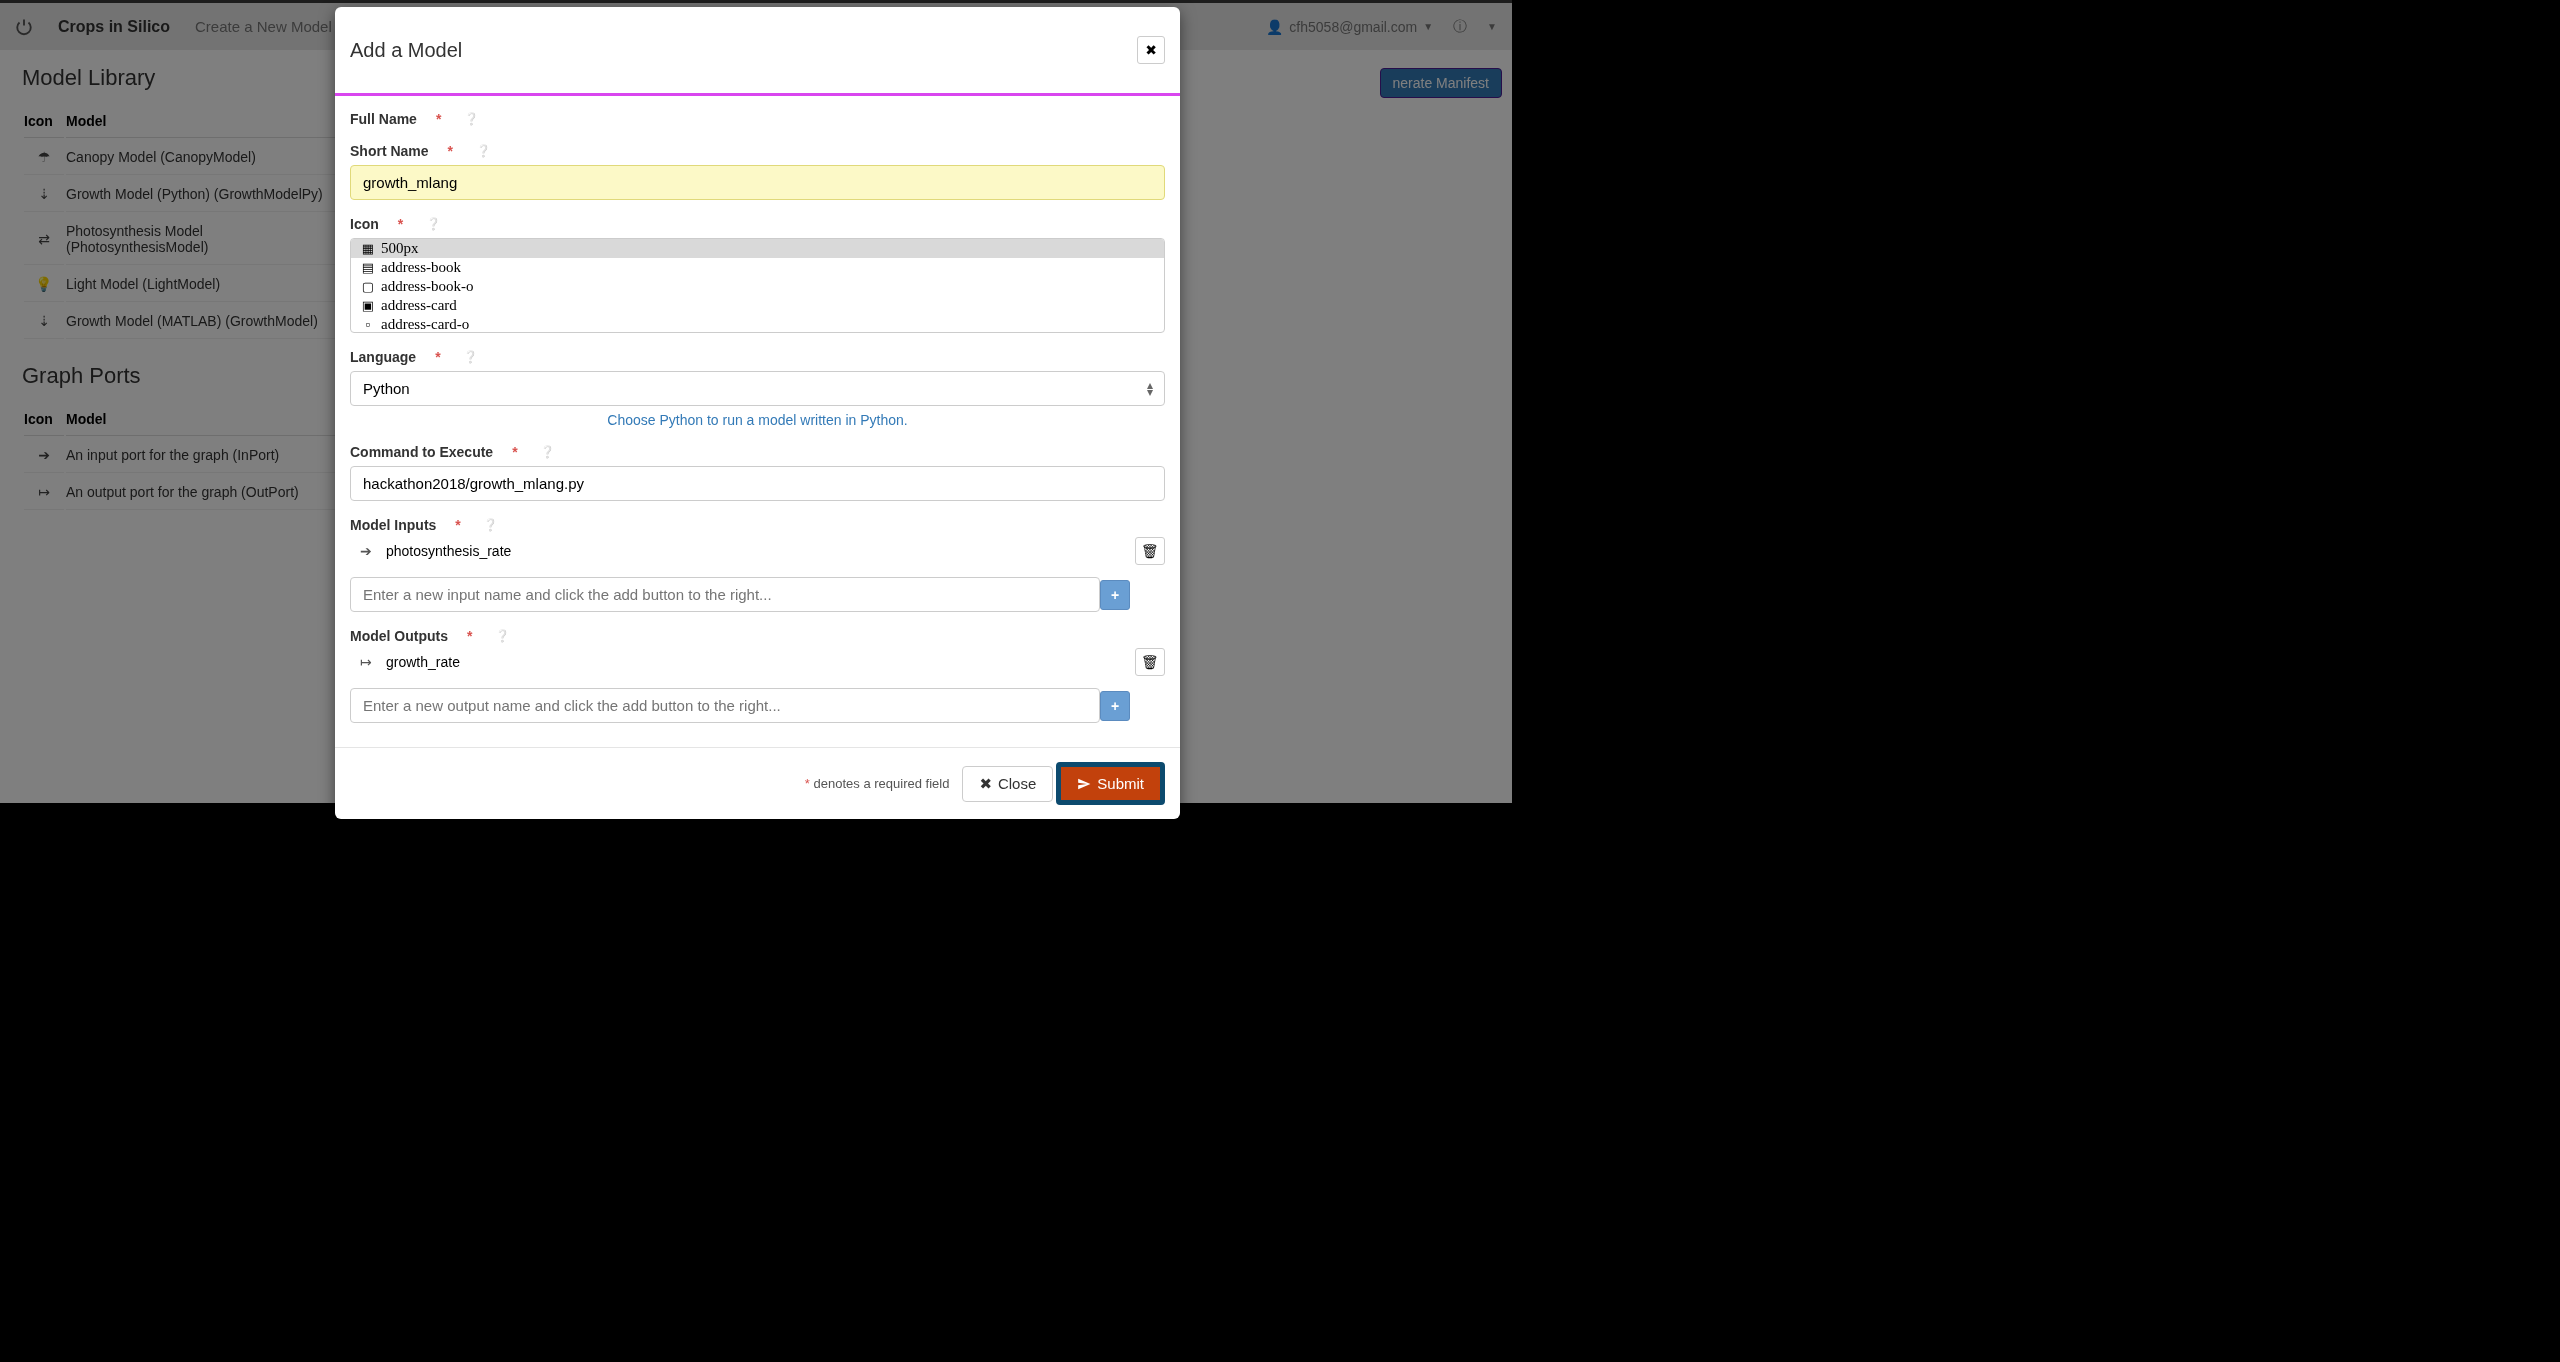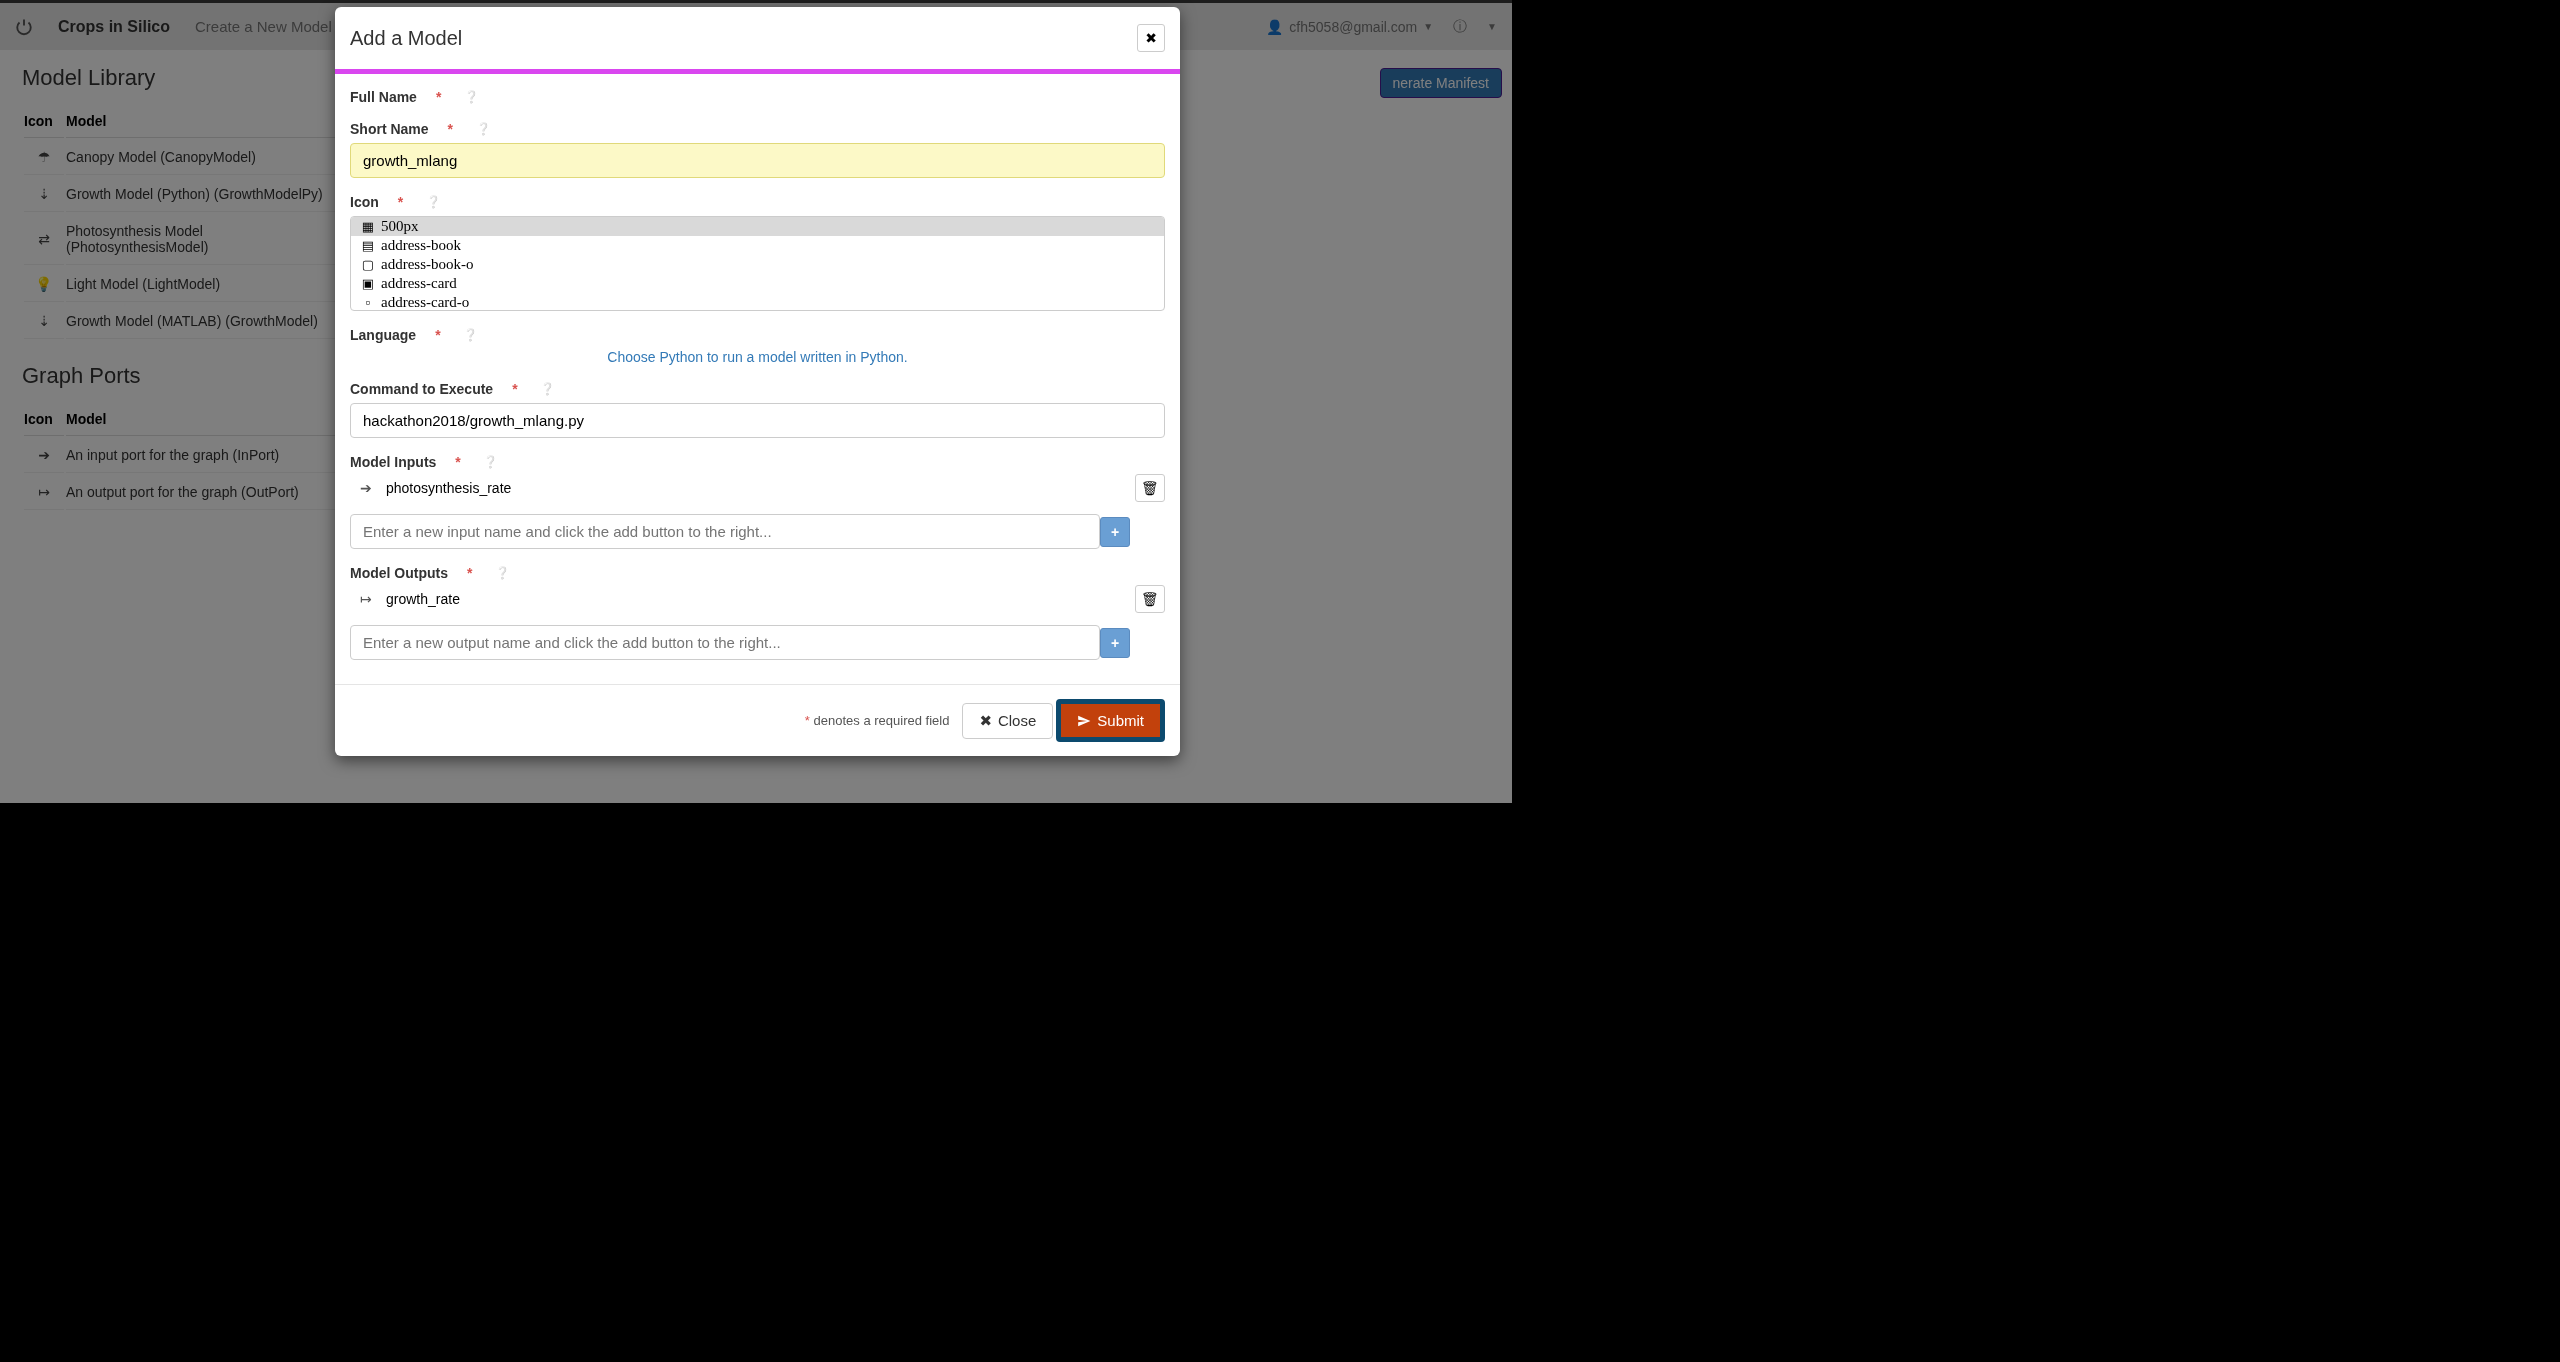--- a/index.html
+++ b/index.html
@@ -81,22 +81,22 @@
       top: 7px;
       left: 335px;
       width: 845px;
       background: #fff;
       border-radius: 6px;
       box-shadow: 0 5px 15px rgba(0,0,0,0.5);
       display: flex;
       flex-direction: column;
     }
     .modal-header {
-      padding: 17px 15px;
-      border-bottom: 5px solid #d946ef;
+      padding: 29px 15px;
+      border-bottom: 3px solid #d946ef;
       display: flex;
       align-items: center;
       justify-content: space-between;
     }
     .modal-title { font-size: 20px; font-weight: 400; color: #333; }
     .close-btn {
       border: 1px solid #ccc;
       background: #fff;
       width: 28px; height: 28px;
       border-radius: 3px;
@@ -335,20 +335,24 @@
             <span>address-card-o</span>
           </div>
         </div>
     </div>
 
     <div class="form-group">
       <div class="form-label">
         <span>Language</span>
           <span class="req">*</span>
         <span class="help-icon">❔</span>
+      </div>
+      <div class="select-wrap">
+        <input class="form-input" readonly="" value="Python" style="">
+        <div class="select-caret">▴<br>▾</div>
       </div>
       <div class="help-text">Choose Python to run a model written in Python.</div>
     </div>
 
     <div class="form-group">
       <div class="form-label">
         <span>Command to Execute</span>
           <span class="req">*</span>
         <span class="help-icon">❔</span>
       </div>

